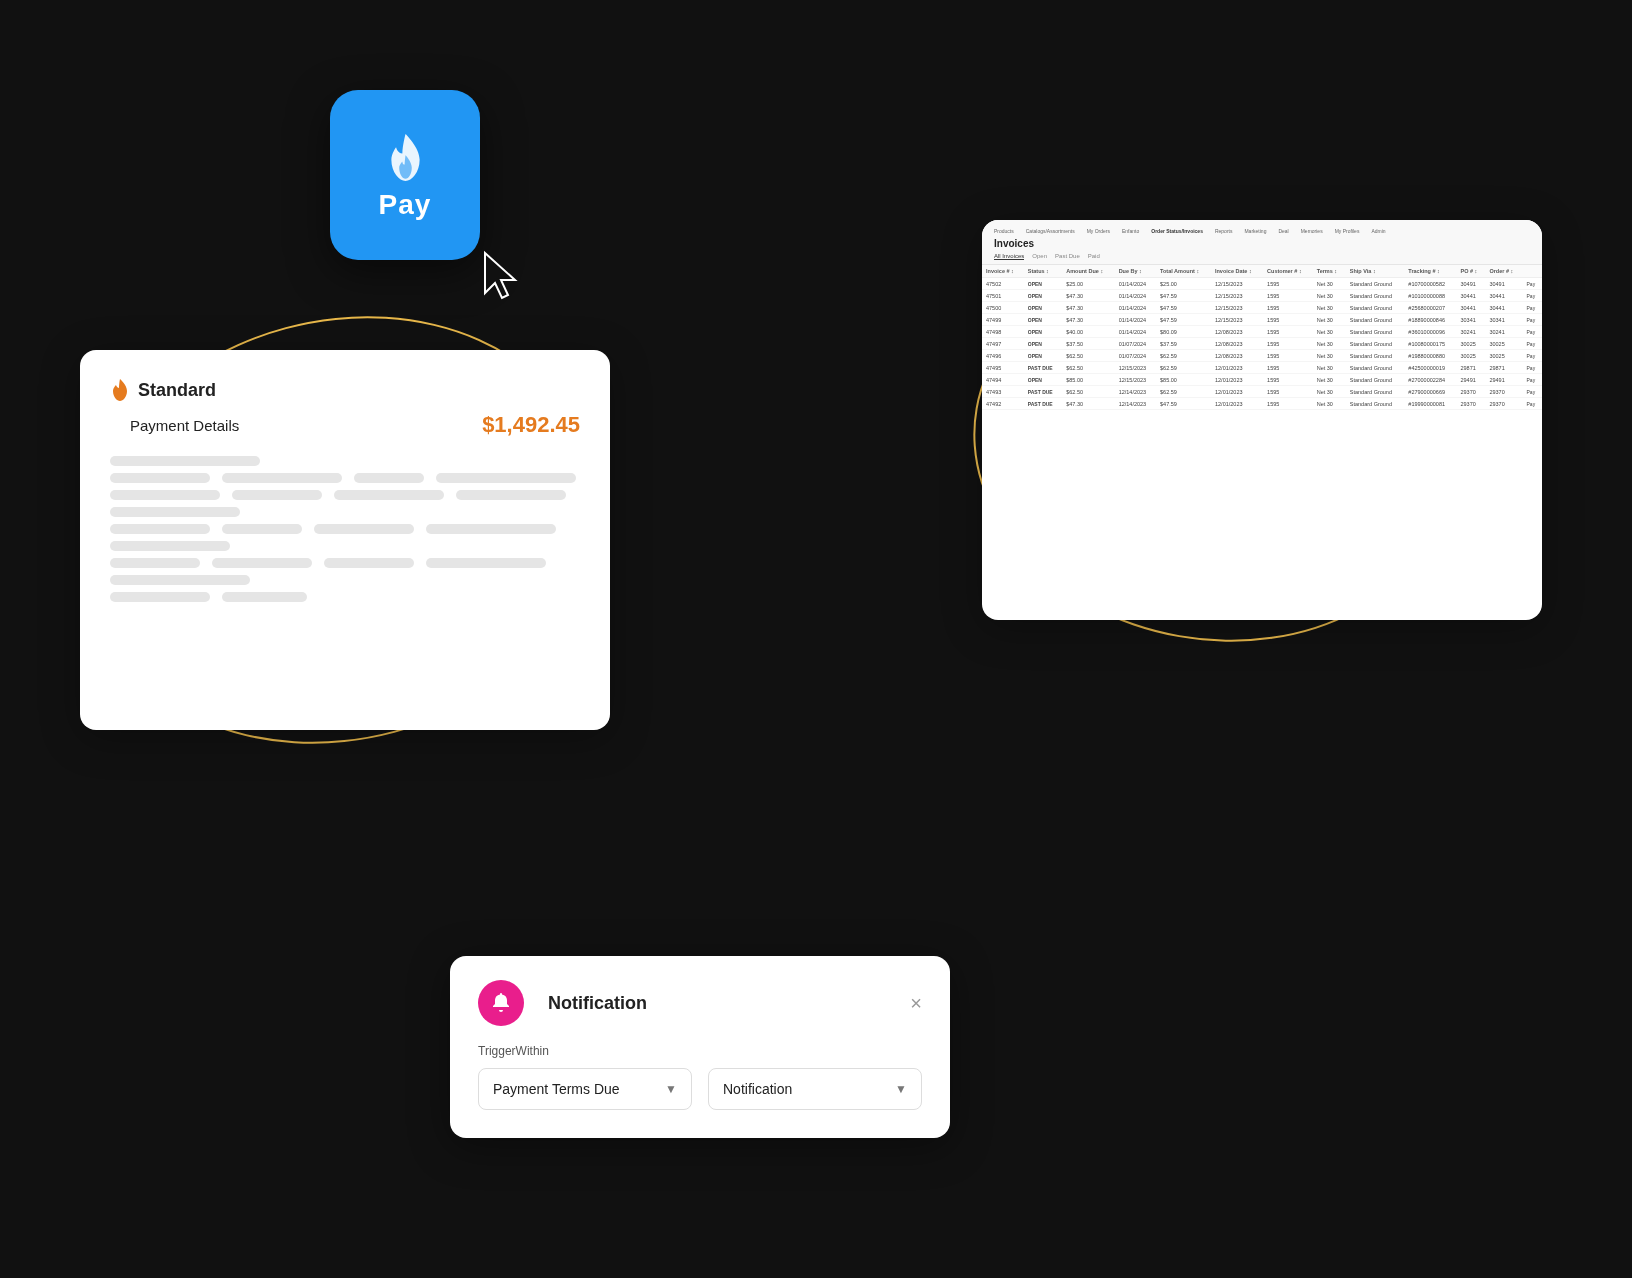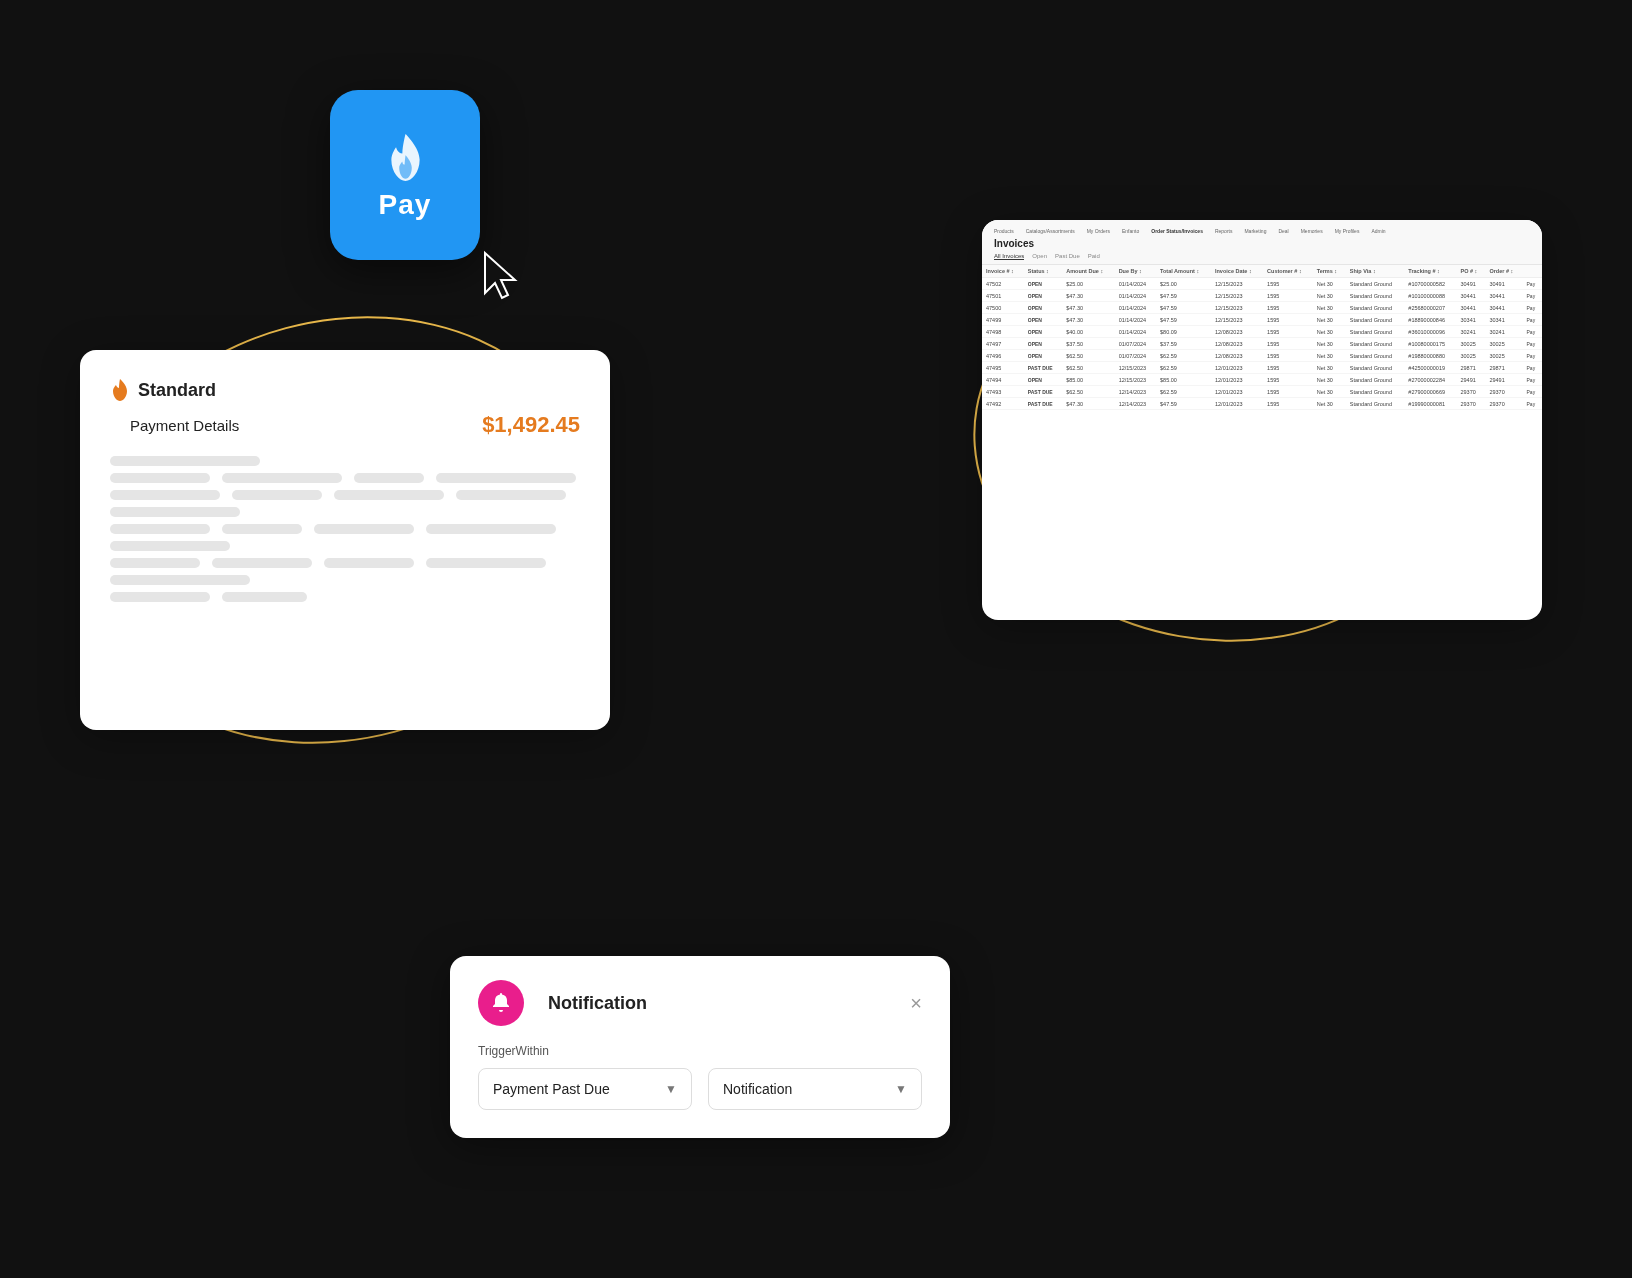--- a/index.html
+++ b/index.html
@@ -571,21 +571,21 @@
       <span class="notif-title">Notification</span>
     </div>
     <button class="notif-close">×</button>
   </div>
   <div class="notif-labels-row">
     <span class="notif-label">Trigger</span>
     <span class="notif-label">Within</span>
   </div>
   <div class="notif-dropdowns-row">
     <div class="notif-dropdown">
-      <span>Payment Past Due</span>
+      <span>Payment Terms Due</span>
       <span class="chevron">▼</span>
     </div>
     <div class="notif-dropdown">
       <span>Notification</span>
       <span class="chevron">▼</span>
     </div>
   </div>
 </div>
 
 </body></html>

